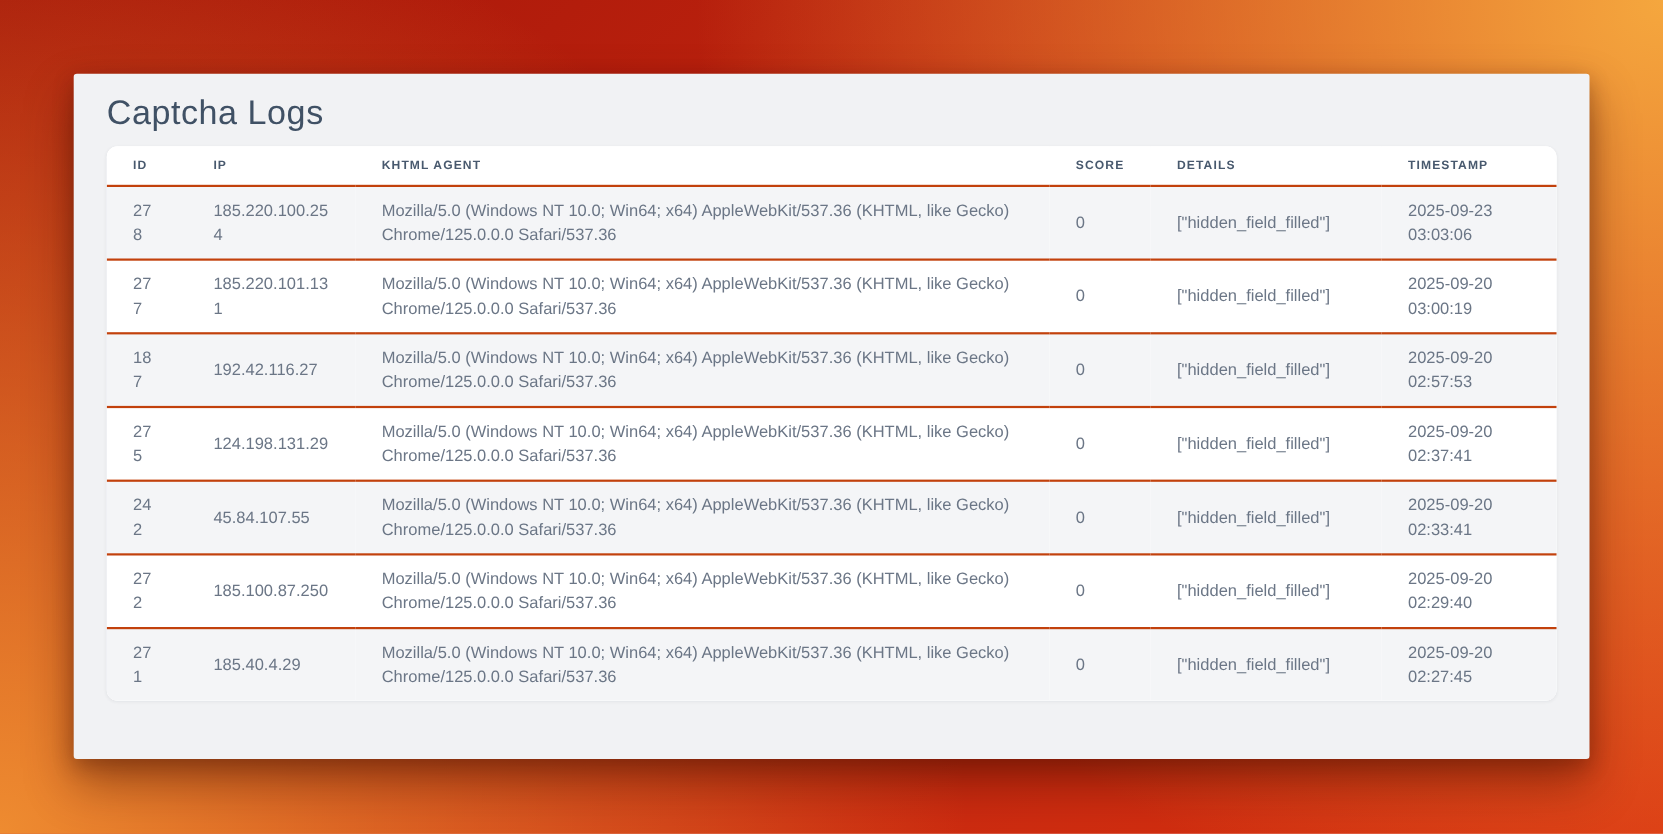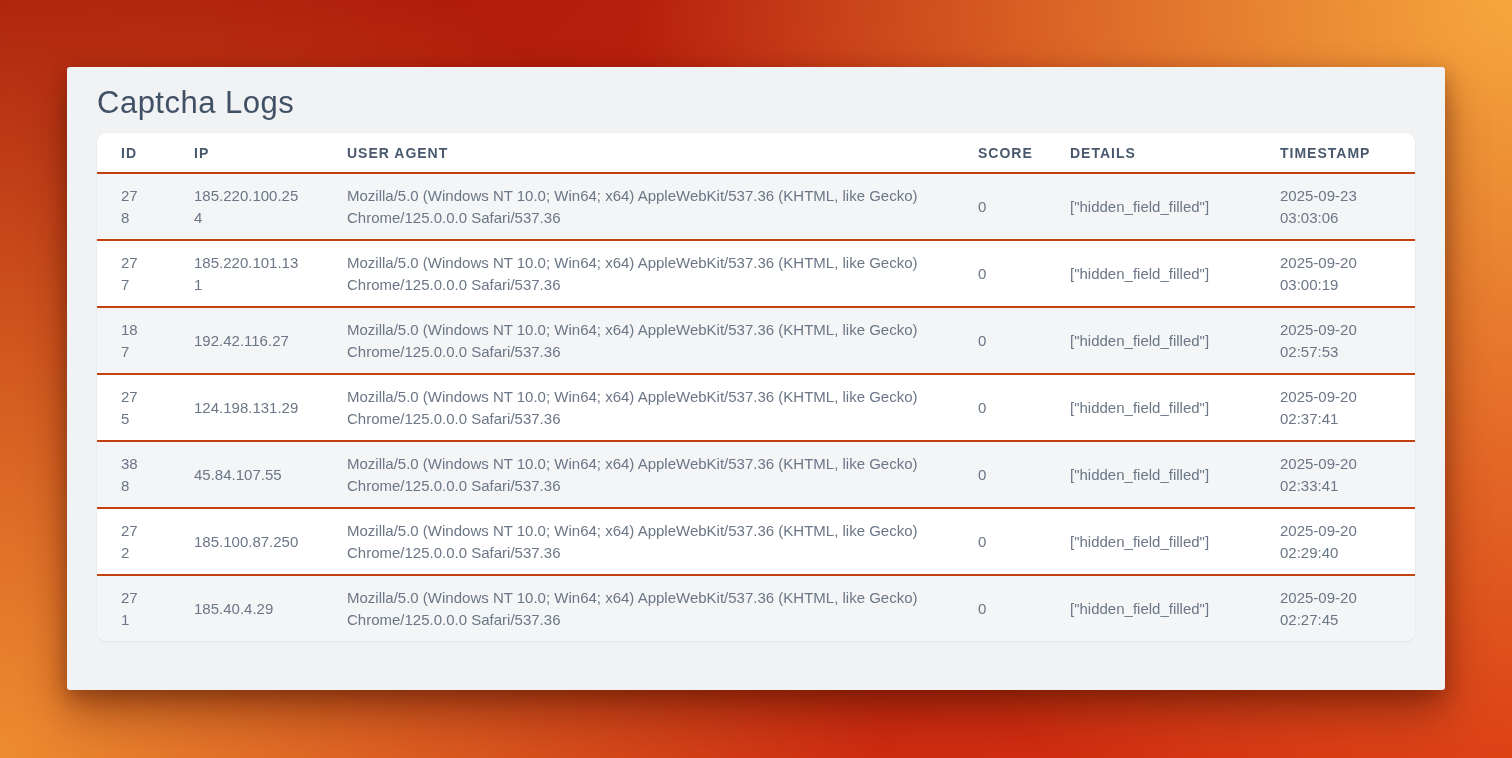--- a/index.html
+++ b/index.html
@@ -37,21 +37,21 @@
     box-shadow: 0 1px 3px rgba(40, 50, 70, 0.07);
   }
   table {
     width: 100%;
     border-collapse: collapse;
     table-layout: fixed;
     background: #ffffff;
   }
   th {
     text-align: left;
-    font-size: 14px;
+    font-size: 11px;
     font-weight: 700;
     letter-spacing: 1px;
     color: #48596e;
     padding: 12px 24px 11px 24px;
     white-space: nowrap;
     background: #ffffff;
   }
   td {
     font-size: 15px;
     line-height: 22px;
@@ -82,21 +82,21 @@
           <col class="c-ip">
           <col class="c-ua">
           <col class="c-score">
           <col class="c-details">
           <col class="c-ts">
       </colgroup>
       <thead>
         <tr>
           <th>ID</th>
           <th>IP</th>
-          <th>USER AGENT</th>
+          <th>KHTML AGENT</th>
           <th>SCORE</th>
           <th>DETAILS</th>
           <th>TIMESTAMP</th>
         </tr>
       </thead>
       <tbody id="rows">
   <tr>
     <td class="col-id">278</td>
     <td class="col-ip">185.220.100.254</td>
     <td class="col-ua">Mozilla/5.0 (Windows NT 10.0; Win64; x64) AppleWebKit/537.36 (KHTML, like Gecko) Chrome/125.0.0.0 Safari/537.36</td>
@@ -126,21 +126,21 @@
   <tr>
     <td class="col-id">275</td>
     <td class="col-ip">124.198.131.29</td>
     <td class="col-ua">Mozilla/5.0 (Windows NT 10.0; Win64; x64) AppleWebKit/537.36 (KHTML, like Gecko) Chrome/125.0.0.0 Safari/537.36</td>
     <td class="col-score">0</td>
     <td class="col-details">["hidden_field_filled"]</td>
     <td class="col-ts">2025-09-20 02:37:41</td>
   </tr>
 
   <tr>
-    <td class="col-id">388</td>
+    <td class="col-id">242</td>
     <td class="col-ip">45.84.107.55</td>
     <td class="col-ua">Mozilla/5.0 (Windows NT 10.0; Win64; x64) AppleWebKit/537.36 (KHTML, like Gecko) Chrome/125.0.0.0 Safari/537.36</td>
     <td class="col-score">0</td>
     <td class="col-details">["hidden_field_filled"]</td>
     <td class="col-ts">2025-09-20 02:33:41</td>
   </tr>
 
 
   <tr>
     <td class="col-id">272</td>

